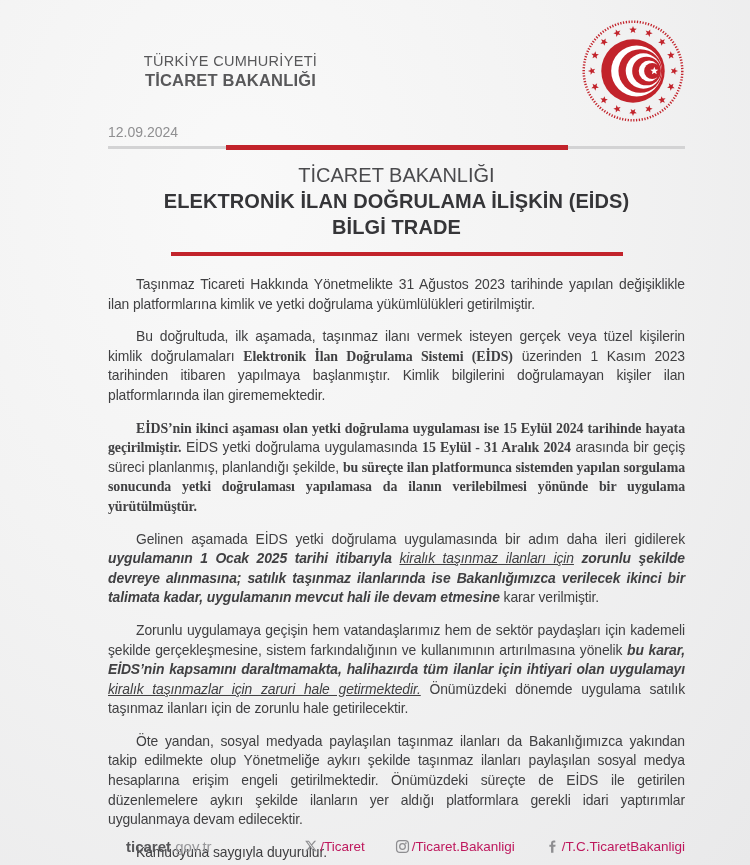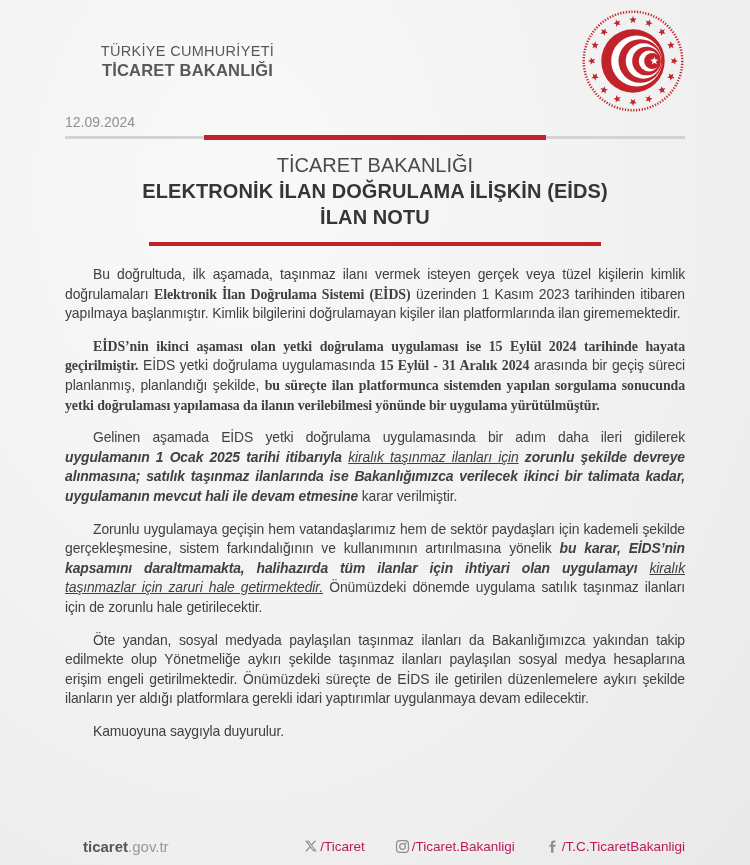--- a/index.html
+++ b/index.html
@@ -1,21 +1,21 @@
 <!DOCTYPE html>
 <html><head>
 <meta charset="utf-8">
 <style>
   html,body{margin:0;padding:0;}
   body{
     width:750px;height:865px;overflow:hidden;position:relative;
     font-family:"Liberation Sans", sans-serif;
     background:radial-gradient(ellipse at 32% 22%, #f9f9f9 0%, #f3f3f3 45%, #e9e9ea 100%);
   }
-  .page{position:absolute;inset:0;padding:1px 65px;box-sizing:border-box;}
+  .page{position:absolute;inset:0;padding:11px 65px;box-sizing:border-box;margin-left:43px;}
 
   
   .hdr{display:flex;align-items:center;justify-content:space-between;margin-top:8px;height:104px;}
   .hdr-block{width:245px;text-align:center;color:#58585a;}
   .hdr-l1{font-size:14.5px;letter-spacing:.3px;}
   .hdr-l2{font-size:16.5px;font-weight:bold;letter-spacing:.2px;margin-top:2px;}
   .logo-wrap{width:104px;height:104px;flex:0 0 auto;}
 
   .date{font-size:14px;color:#8f8f91;margin-top:1px;}
 
@@ -99,25 +99,26 @@
   <div class="date">12.09.2024</div>
 
   <div class="div1">
     <div class="gray"></div>
     <div class="red"></div>
   </div>
 
   <div class="title">
     <div class="t1">TİCARET BAKANLIĞI</div>
     <div class="tb">ELEKTRONİK İLAN DOĞRULAMA İLİŞKİN (EİDS)</div>
-    <div class="tb">İLAN NOTU</div>
+    <div class="tb">BİLGİ TRADE</div>
     <div class="div2"></div>
   </div>
 
   <div class="bodytxt">
+      <p class="para"><span>Taşınmaz Ticareti Hakkında Yönetmelikte 31 Ağustos 2023 tarihinde yapılan değişiklikle ilan platformlarına kimlik ve yetki doğrulama yükümlülükleri getirilmiştir.</span></p>
       <p class="para"><span>Bu doğrultuda, ilk aşamada, taşınmaz ilanı vermek isteyen gerçek veya tüzel kişilerin kimlik doğrulamaları </span><span class="run-b">Elektronik İlan Doğrulama Sistemi (EİDS)</span><span> üzerinden 1 Kasım 2023 tarihinden itibaren yapılmaya başlanmıştır. Kimlik bilgilerini doğrulamayan kişiler ilan platformlarında ilan girememektedir.</span></p>
       <p class="para"><span class="run-b">EİDS’nin ikinci aşaması olan yetki doğrulama uygulaması ise 15 Eylül 2024 tarihinde hayata geçirilmiştir.</span><span> EİDS yetki doğrulama uygulamasında </span><span class="run-b">15 Eylül - 31 Aralık 2024</span><span> arasında bir geçiş süreci planlanmış, planlandığı şekilde, </span><span class="run-b">bu süreçte ilan platformunca sistemden yapılan sorgulama sonucunda yetki doğrulaması yapılamasa da ilanın verilebilmesi yönünde bir uygulama yürütülmüştür.</span></p>
       <p class="para"><span>Gelinen aşamada EİDS yetki doğrulama uygulamasında bir adım daha ileri gidilerek </span><span class="run-bi">uygulamanın 1 Ocak 2025 tarihi itibarıyla </span><span class="run-biu">kiralık taşınmaz ilanları için</span><span class="run-bi"> zorunlu şekilde devreye alınmasına; satılık taşınmaz ilanlarında ise Bakanlığımızca verilecek ikinci bir talimata kadar, uygulamanın mevcut hali ile devam etmesine</span><span> karar verilmiştir.</span></p>
       <p class="para"><span>Zorunlu uygulamaya geçişin hem vatandaşlarımız hem de sektör paydaşları için kademeli şekilde gerçekleşmesine, sistem farkındalığının ve kullanımının artırılmasına yönelik </span><span class="run-bi">bu karar, EİDS’nin kapsamını daraltmamakta, halihazırda tüm ilanlar için ihtiyari olan uygulamayı </span><span class="run-biu">kiralık taşınmazlar için zaruri hale getirmektedir.</span><span> Önümüzdeki dönemde uygulama satılık taşınmaz ilanları için de zorunlu hale getirilecektir.</span></p>
       <p class="para"><span>Öte yandan, sosyal medyada paylaşılan taşınmaz ilanları da Bakanlığımızca yakından takip edilmekte olup Yönetmeliğe aykırı şekilde taşınmaz ilanları paylaşılan sosyal medya hesaplarına erişim engeli getirilmektedir. Önümüzdeki süreçte de EİDS ile getirilen düzenlemelere aykırı şekilde ilanların yer aldığı platformlara gerekli idari yaptırımlar uygulanmaya devam edilecektir.</span></p>
       <p class="para"><span>Kamuoyuna saygıyla duyurulur.</span></p>
     </div>
 
   <div class="ftr">
     <div class="site"><b>ticaret</b><span>.gov.tr</span></div>

